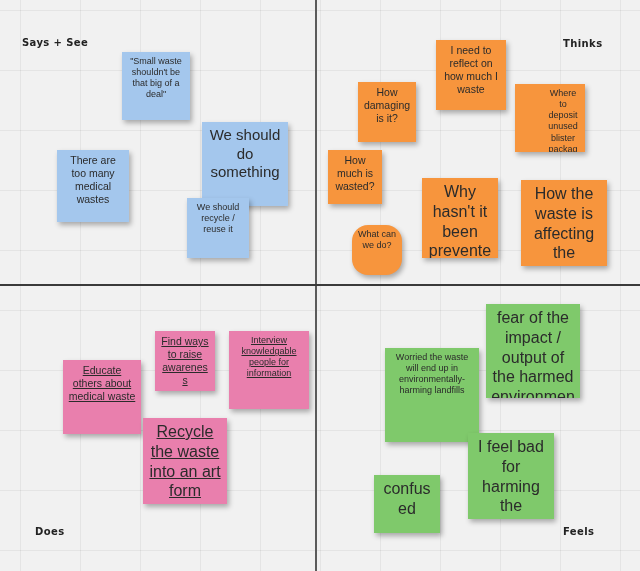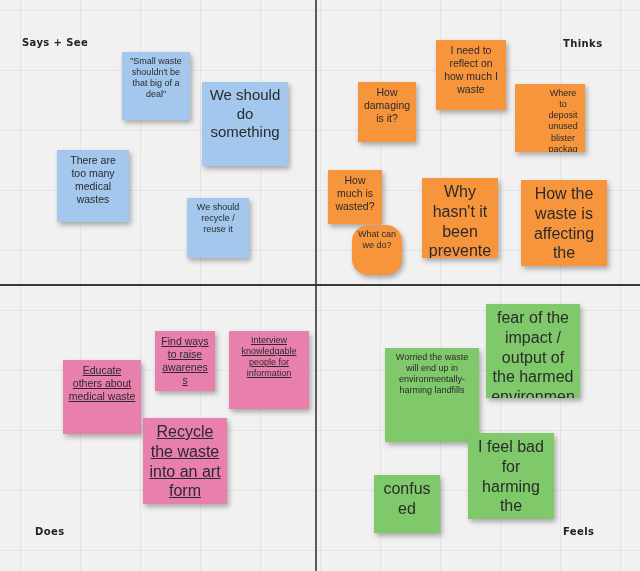--- a/index.html
+++ b/index.html
@@ -73,21 +73,21 @@
   .note span { display: block; width: 100%; }
 
   .c-blue   { background: #a4c7ed; }
   .c-orange { background: #f7953d; }
   .c-pink   { background: #e97fad; text-decoration: underline; }
   .c-green  { background: #7fc96b; }
 
   .fs-sm  { font-size: 9px;  }
   .fs-md  { font-size: 10.5px; }
   .fs-lg  { font-size: 16px; }
-  .fs-xl  { font-size: 15px; }
+  .fs-xl  { font-size: 15px; margin-top: 40px; }
 </style>
 </head>
 <body>
 
 <div id="board">
 
   <div class="divider-v"></div>
   <div class="divider-h"></div>
 
   <div class="quad-label says">Says + See</div>
@@ -110,21 +110,21 @@
       </div>
       <div class="note c-orange fs-md" style="left: 436px; top: 40px; width: 70px; height: 70px;">
         <span>I need to reflect on how much I waste</span>
       </div>
       <div class="note c-orange fs-md" style="left: 358px; top: 82px; width: 58px; height: 60px;">
         <span>How damaging is it?</span>
       </div>
       <div class="note c-orange fs-sm" style="left: 515px; top: 84px; width: 70px; height: 68px; padding-left: 31px;">
         <span>Where to deposit unused blister packages</span>
       </div>
-      <div class="note c-orange fs-md" style="left: 328px; top: 150px; width: 54px; height: 54px; margin-top: 20px;">
+      <div class="note c-orange fs-md" style="left: 328px; top: 150px; width: 54px; height: 54px;">
         <span>How much is wasted?</span>
       </div>
       <div class="note c-orange fs-lg" style="left: 422px; top: 178px; width: 76px; height: 80px;">
         <span>Why hasn't it been prevented earlier?</span>
       </div>
       <div class="note c-orange fs-sm" style="left: 352px; top: 225px; width: 50px; height: 50px; border-radius: 16px;">
         <span>What can we do?</span>
       </div>
       <div class="note c-orange fs-lg" style="left: 521px; top: 180px; width: 86px; height: 86px;">
         <span>How the waste is affecting the environment</span>

